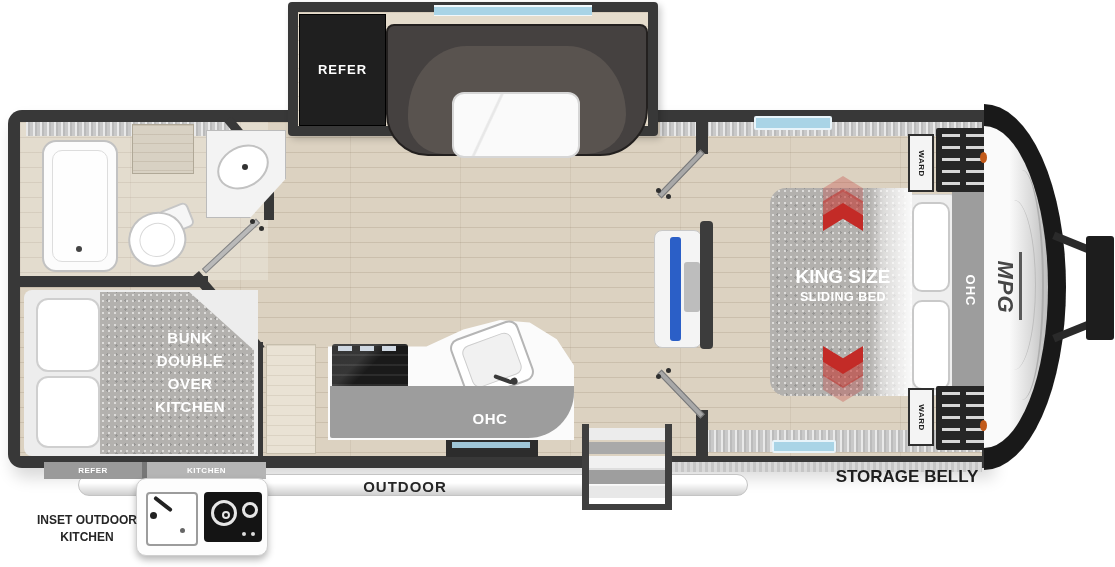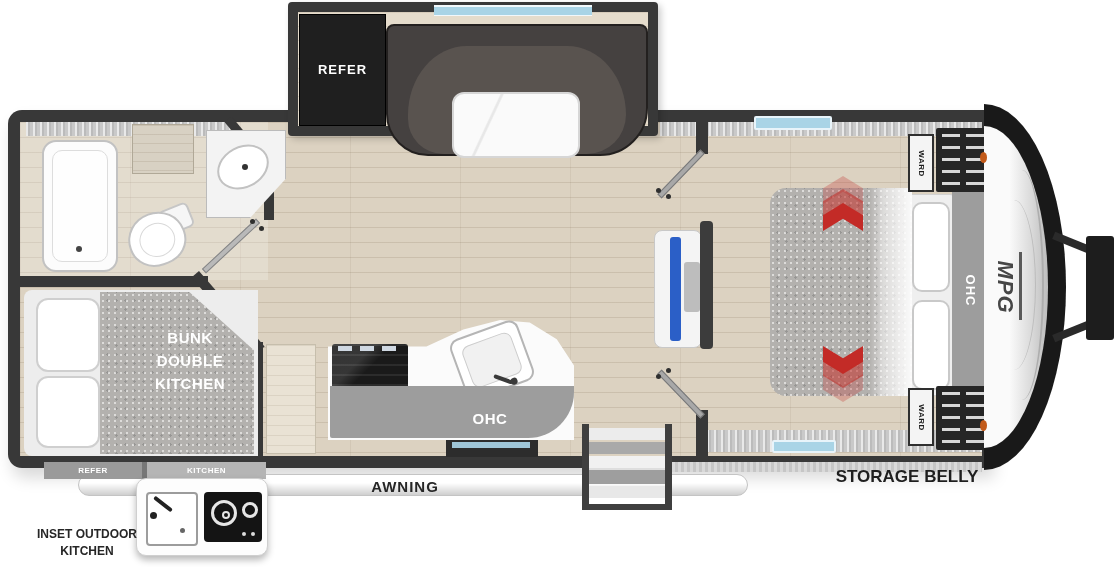--- a/index.html
+++ b/index.html
@@ -99,20 +99,21 @@
 
   <div class="abs wall" style="left:178px;top:307px;width:100px;height:10px;transform:rotate(49deg);"></div>
   <div class="abs wall" style="left:252px;top:342px;width:11px;height:116px;"></div>
   <div class="abs" style="left:24px;top:290px;width:234px;height:166px;background:#ededed;border-radius:8px 0 0 8px;"></div>
   <div class="abs speckle" style="left:100px;top:292px;width:154px;height:162px;
               clip-path:polygon(0 0, 58% 0, 100% 36%, 100% 100%, 0 100%);">
     <div style="position:absolute;left:26px;top:34px;width:128px;text-align:center;color:#ffffff;
                 font-weight:bold;font-size:15px;line-height:23px;letter-spacing:0.5px;">
       <div>BUNK</div>
       <div>DOUBLE</div>
+      <div>OVER</div>
       <div>KITCHEN</div>
     </div>
   </div>
   <div class="abs" style="left:36px;top:298px;width:64px;height:74px;background:#ffffff;border:2px solid #cfcfcf;border-radius:12px;"></div>
   <div class="abs" style="left:36px;top:376px;width:64px;height:72px;background:#ffffff;border:2px solid #cfcfcf;border-radius:12px;"></div>
 
   <div class="abs" style="left:266px;top:344px;width:50px;height:110px;background:#e9e2d4;
               background-image:repeating-linear-gradient(180deg, rgba(120,100,75,0.12) 0 1px, rgba(0,0,0,0) 1px 10px);
               border:1px solid #c6beac;"></div>
   <div class="abs" style="left:328px;top:320px;width:246px;height:120px;background:#fbfbfb;
@@ -165,20 +166,24 @@
     <div class="abs chev-up" style="left:0;top:0;width:40px;height:28px;opacity:0.28;"></div>
     <div class="abs chev-up" style="left:0;top:13px;width:40px;height:28px;opacity:0.55;"></div>
     <div class="abs chev-up" style="left:0;top:27px;width:40px;height:28px;"></div>
   </div>
   <div class="abs" style="left:823px;top:346px;width:40px;height:58px;">
     <div class="abs chev-dn" style="left:0;top:0;width:40px;height:28px;"></div>
     <div class="abs chev-dn" style="left:0;top:14px;width:40px;height:28px;opacity:0.55;"></div>
     <div class="abs chev-dn" style="left:0;top:28px;width:40px;height:28px;opacity:0.28;"></div>
   </div>
 
+  <div class="abs" style="left:782px;top:266px;width:122px;text-align:center;color:#ffffff;font-weight:bold;">
+    <div style="font-size:19px;letter-spacing:0px;">KING SIZE</div>
+    <div style="font-size:12.5px;margin-top:2px;letter-spacing:0.5px;">SLIDING BED</div>
+  </div>
 
   <div class="abs" style="left:952px;top:192px;width:38px;height:196px;background:#9d9d9d;display:flex;align-items:center;justify-content:center;">
     <span class="rot90" style="color:#ffffff;font-weight:bold;font-size:13px;letter-spacing:1px;">OHC</span>
   </div>
   <div class="abs" style="left:908px;top:134px;width:26px;height:58px;background:#f4f4f4;border:2px solid #2f2f2f;
               display:flex;align-items:center;justify-content:center;">
     <span class="rot90" style="color:#1c1c1c;font-weight:bold;font-size:8px;letter-spacing:0.5px;">WARD</span>
   </div>
   <div class="abs" style="left:936px;top:128px;width:54px;height:64px;background:#262626;border-radius:2px;">
     <div class="abs shelfcol" style="left:6px;top:6px;width:18px;height:52px;"></div>
@@ -207,21 +212,21 @@
   <div class="abs" style="left:980px;top:152px;width:7px;height:11px;background:#c25a1a;border-radius:50%;"></div>
   <div class="abs" style="left:980px;top:420px;width:7px;height:11px;background:#c25a1a;border-radius:50%;"></div>
   <div class="abs" style="left:1052px;top:240px;width:46px;height:8px;background:#2a2a2a;transform:rotate(22deg);"></div>
   <div class="abs" style="left:1052px;top:326px;width:46px;height:8px;background:#2a2a2a;transform:rotate(-22deg);"></div>
   <div class="abs" style="left:1086px;top:236px;width:28px;height:104px;background:#1d1d1d;border-radius:3px;"></div>
 
   <div class="abs" style="left:672px;top:462px;width:310px;height:10px;
               background:repeating-linear-gradient(90deg,#d9d9d9 0 3px,#c6c6c6 3px 6px);"></div>
   <div class="abs" style="left:78px;top:474px;width:670px;height:22px;border-radius:11px;border:1px solid #c4c4c4;
               background:linear-gradient(180deg,#ffffff 0 40%,#cfcfcf 100%);"></div>
-  <div class="dlbl abs" style="left:330px;top:477px;width:150px;font-size:15px;letter-spacing:1px;">AWNING</div>
+  <div class="dlbl abs" style="left:330px;top:477px;width:150px;font-size:15px;letter-spacing:1px;">OUTDOOR</div>
 
   <div class="abs" style="left:582px;top:424px;width:90px;height:86px;">
     <div class="abs" style="left:0;top:0;width:7px;height:80px;background:#3f3f3f;"></div>
     <div class="abs" style="left:83px;top:0;width:7px;height:80px;background:#3f3f3f;"></div>
     <div class="abs" style="left:7px;top:4px;width:76px;height:12px;background:#ececec;"></div>
     <div class="abs" style="left:7px;top:18px;width:76px;height:12px;background:#a9a9a9;"></div>
     <div class="abs" style="left:7px;top:32px;width:76px;height:12px;background:#f1f1f1;"></div>
     <div class="abs" style="left:7px;top:46px;width:76px;height:14px;background:#9e9e9e;"></div>
     <div class="abs" style="left:7px;top:62px;width:76px;height:12px;background:#e8e8e8;"></div>
     <div class="abs" style="left:0;top:80px;width:90px;height:6px;background:#3f3f3f;"></div>
@@ -246,21 +251,21 @@
   </div>
   <div class="abs" style="left:204px;top:492px;width:58px;height:50px;background:#141414;border-radius:4px;">
     <div class="abs" style="left:7px;top:8px;width:26px;height:26px;border:3px solid #e6e6e6;border-radius:50%;">
       <div class="abs" style="left:8px;top:8px;width:8px;height:8px;border:2px solid #e6e6e6;border-radius:50%;"></div>
     </div>
     <div class="abs" style="left:38px;top:10px;width:16px;height:16px;border:3px solid #e6e6e6;border-radius:50%;"></div>
     <div class="abs" style="left:38px;top:40px;width:4px;height:4px;background:#dcdcdc;border-radius:50%;"></div>
     <div class="abs" style="left:47px;top:40px;width:4px;height:4px;background:#dcdcdc;border-radius:50%;"></div>
   </div>
 
-  <div class="dlbl abs" style="left:24px;top:512px;width:126px;font-size:12px;line-height:17px;margin-top:14px;">
+  <div class="dlbl abs" style="left:24px;top:512px;width:126px;font-size:12px;line-height:17px;">
     <div>INSET OUTDOOR</div>
     <div>KITCHEN</div>
   </div>
   <div class="dlbl abs" style="left:812px;top:466px;width:190px;font-size:17px;line-height:21px;color:#1e1e1e;">
     <div>STORAGE BELLY</div>
   </div>
 
 </div>
 
 </body></html>

